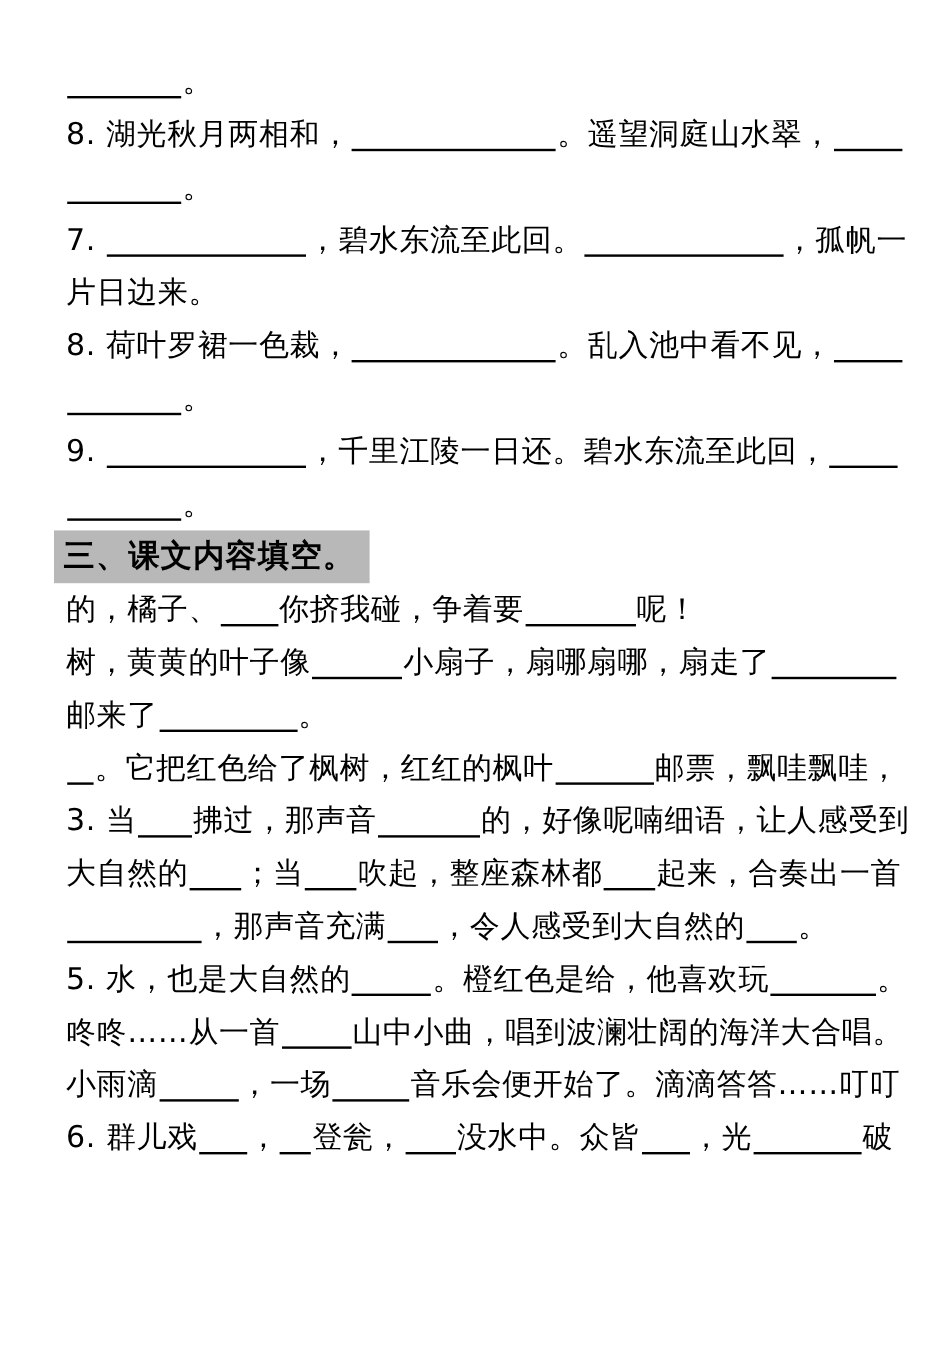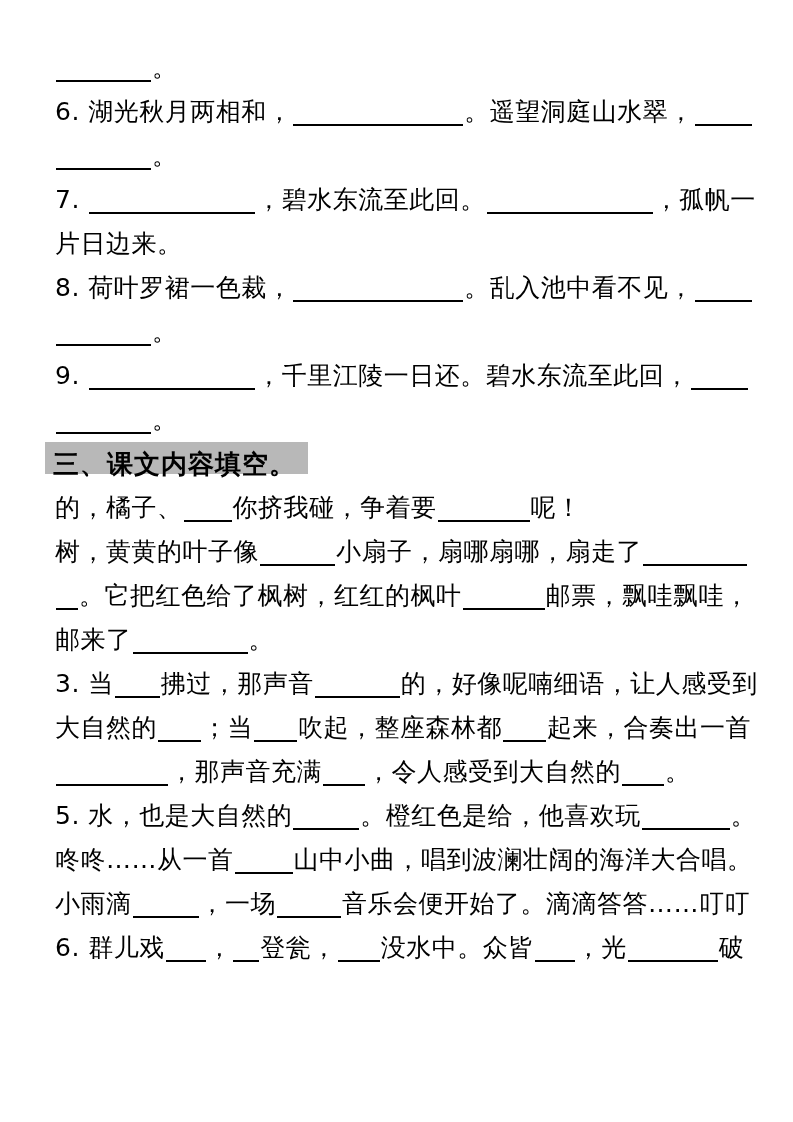--- a/index.html
+++ b/index.html
@@ -32,48 +32,48 @@
   }
   .blank {
     display: inline-block;
     height: 14px;
     border-bottom: 2px solid #000000;
     vertical-align: -6px;
     margin: 0 1px;
   }
   .section-header {
     display: inline-block;
-    height: 32px;
+    height: 44px;
     line-height: 44px;
     font-size: 26px;
     font-weight: bold;
     padding: 0 12px 0 8px;
     margin-left: -10px;
     letter-spacing: 1px;
   }
 </style>
 </head>
 <body style="background: rgb(255, 255, 255); color: rgb(0, 0, 0);">
 
 <div class="sheet">
   <div>
       <div class="line"><span class="blank" style="width: 95px; border-bottom-color: rgb(0, 0, 0);"></span><span class="txt">。</span></div>
-      <div class="line"><span class="txt">6. 湖光秋月两相和，</span><span class="blank" style="width: 170px; border-bottom-color: rgb(0, 0, 0);"></span><span class="txt">。遥望洞庭山水翠，</span><span class="blank" style="width: 57px; border-bottom-color: rgb(0, 0, 0);"></span></div>
+      <div class="line"><span class="txt">8. 湖光秋月两相和，</span><span class="blank" style="width: 170px; border-bottom-color: rgb(0, 0, 0);"></span><span class="txt">。遥望洞庭山水翠，</span><span class="blank" style="width: 57px; border-bottom-color: rgb(0, 0, 0);"></span></div>
       <div class="line"><span class="blank" style="width: 95px; border-bottom-color: rgb(0, 0, 0);"></span><span class="txt">。</span></div>
       <div class="line"><span class="txt">7. </span><span class="blank" style="width: 166px; border-bottom-color: rgb(0, 0, 0);"></span><span class="txt">，碧水东流至此回。</span><span class="blank" style="width: 166px; border-bottom-color: rgb(0, 0, 0);"></span><span class="txt">，孤帆一</span></div>
       <div class="line"><span class="txt">片日边来。</span></div>
       <div class="line"><span class="txt">8. 荷叶罗裙一色裁，</span><span class="blank" style="width: 170px; border-bottom-color: rgb(0, 0, 0);"></span><span class="txt">。乱入池中看不见，</span><span class="blank" style="width: 57px; border-bottom-color: rgb(0, 0, 0);"></span></div>
       <div class="line"><span class="blank" style="width: 95px; border-bottom-color: rgb(0, 0, 0);"></span><span class="txt">。</span></div>
       <div class="line"><span class="txt">9. </span><span class="blank" style="width: 166px; border-bottom-color: rgb(0, 0, 0);"></span><span class="txt">，千里江陵一日还。碧水东流至此回，</span><span class="blank" style="width: 57px; border-bottom-color: rgb(0, 0, 0);"></span></div>
       <div class="line"><span class="blank" style="width: 95px; border-bottom-color: rgb(0, 0, 0);"></span><span class="txt">。</span></div>
       <div class="line"><span class="section-header" style="background: rgb(184, 184, 184);">三、课文内容填空。</span></div>
       <div class="line"><span class="txt">的，橘子、</span><span class="blank" style="width: 48px; border-bottom-color: rgb(0, 0, 0);"></span><span class="txt">你挤我碰，争着要</span><span class="blank" style="width: 92px; border-bottom-color: rgb(0, 0, 0);"></span><span class="txt">呢！</span></div>
       <div class="line"><span class="txt">树，黄黄的叶子像</span><span class="blank" style="width: 75px; border-bottom-color: rgb(0, 0, 0);"></span><span class="txt">小扇子，扇哪扇哪，扇走了</span><span class="blank" style="width: 104px; border-bottom-color: rgb(0, 0, 0);"></span></div>
+      <div class="line"><span class="txt">邮来了</span><span class="blank" style="width: 115px; border-bottom-color: rgb(0, 0, 0);"></span><span class="txt">。</span></div>
       <div class="line"><span class="blank" style="width: 22px; border-bottom-color: rgb(0, 0, 0);"></span><span class="txt">。它把红色给了枫树，红红的枫叶</span><span class="blank" style="width: 82px; border-bottom-color: rgb(0, 0, 0);"></span><span class="txt">邮票，飘哇飘哇，</span></div>
-      <div class="line"><span class="txt">邮来了</span><span class="blank" style="width: 115px; border-bottom-color: rgb(0, 0, 0);"></span><span class="txt">。</span></div>
       <div class="line"><span class="txt">3. 当</span><span class="blank" style="width: 45px; border-bottom-color: rgb(0, 0, 0);"></span><span class="txt">拂过，那声音</span><span class="blank" style="width: 85px; border-bottom-color: rgb(0, 0, 0);"></span><span class="txt">的，好像呢喃细语，让人感受到</span></div>
       <div class="line"><span class="txt">大自然的</span><span class="blank" style="width: 43px; border-bottom-color: rgb(0, 0, 0);"></span><span class="txt">；当</span><span class="blank" style="width: 43px; border-bottom-color: rgb(0, 0, 0);"></span><span class="txt">吹起，整座森林都</span><span class="blank" style="width: 43px; border-bottom-color: rgb(0, 0, 0);"></span><span class="txt">起来，合奏出一首</span></div>
       <div class="line"><span class="blank" style="width: 112px; border-bottom-color: rgb(0, 0, 0);"></span><span class="txt">，那声音充满</span><span class="blank" style="width: 42px; border-bottom-color: rgb(0, 0, 0);"></span><span class="txt">，令人感受到大自然的</span><span class="blank" style="width: 42px; border-bottom-color: rgb(0, 0, 0);"></span><span class="txt">。</span></div>
       <div class="line"><span class="txt">5. 水，也是大自然的</span><span class="blank" style="width: 66px; border-bottom-color: rgb(0, 0, 0);"></span><span class="txt">。橙红色是给，他喜欢玩</span><span class="blank" style="width: 88px; border-bottom-color: rgb(0, 0, 0);"></span><span class="txt">。</span></div>
       <div class="line"><span class="txt">咚咚……从一首</span><span class="blank" style="width: 58px; border-bottom-color: rgb(0, 0, 0);"></span><span class="txt">山中小曲，唱到波澜壮阔的海洋大合唱。</span></div>
       <div class="line"><span class="txt">小雨滴</span><span class="blank" style="width: 66px; border-bottom-color: rgb(0, 0, 0);"></span><span class="txt">，一场</span><span class="blank" style="width: 64px; border-bottom-color: rgb(0, 0, 0);"></span><span class="txt">音乐会便开始了。滴滴答答……叮叮</span></div>
       <div class="line"><span class="txt">6. 群儿戏</span><span class="blank" style="width: 40px; border-bottom-color: rgb(0, 0, 0);"></span><span class="txt">，</span><span class="blank" style="width: 26px; border-bottom-color: rgb(0, 0, 0);"></span><span class="txt">登瓮，</span><span class="blank" style="width: 42px; border-bottom-color: rgb(0, 0, 0);"></span><span class="txt">没水中。众皆</span><span class="blank" style="width: 40px; border-bottom-color: rgb(0, 0, 0);"></span><span class="txt">，光</span><span class="blank" style="width: 90px; border-bottom-color: rgb(0, 0, 0);"></span><span class="txt">破</span></div>
     </div>
 </div>
 

